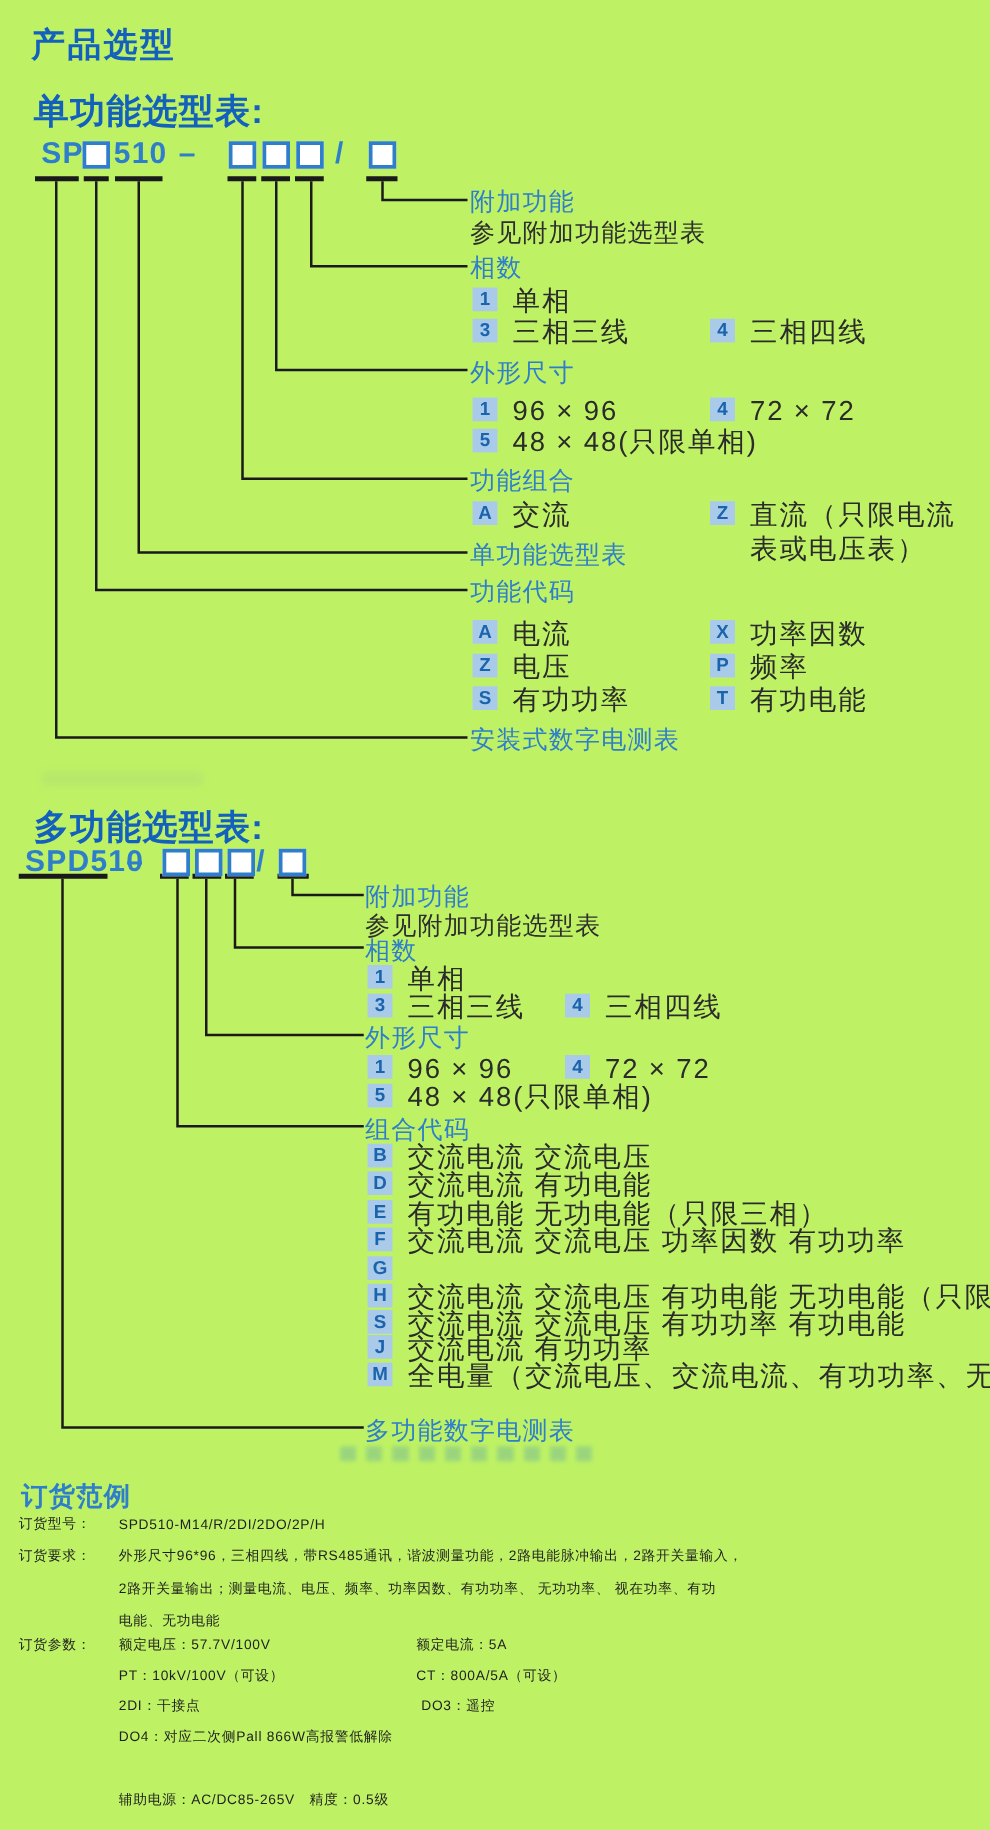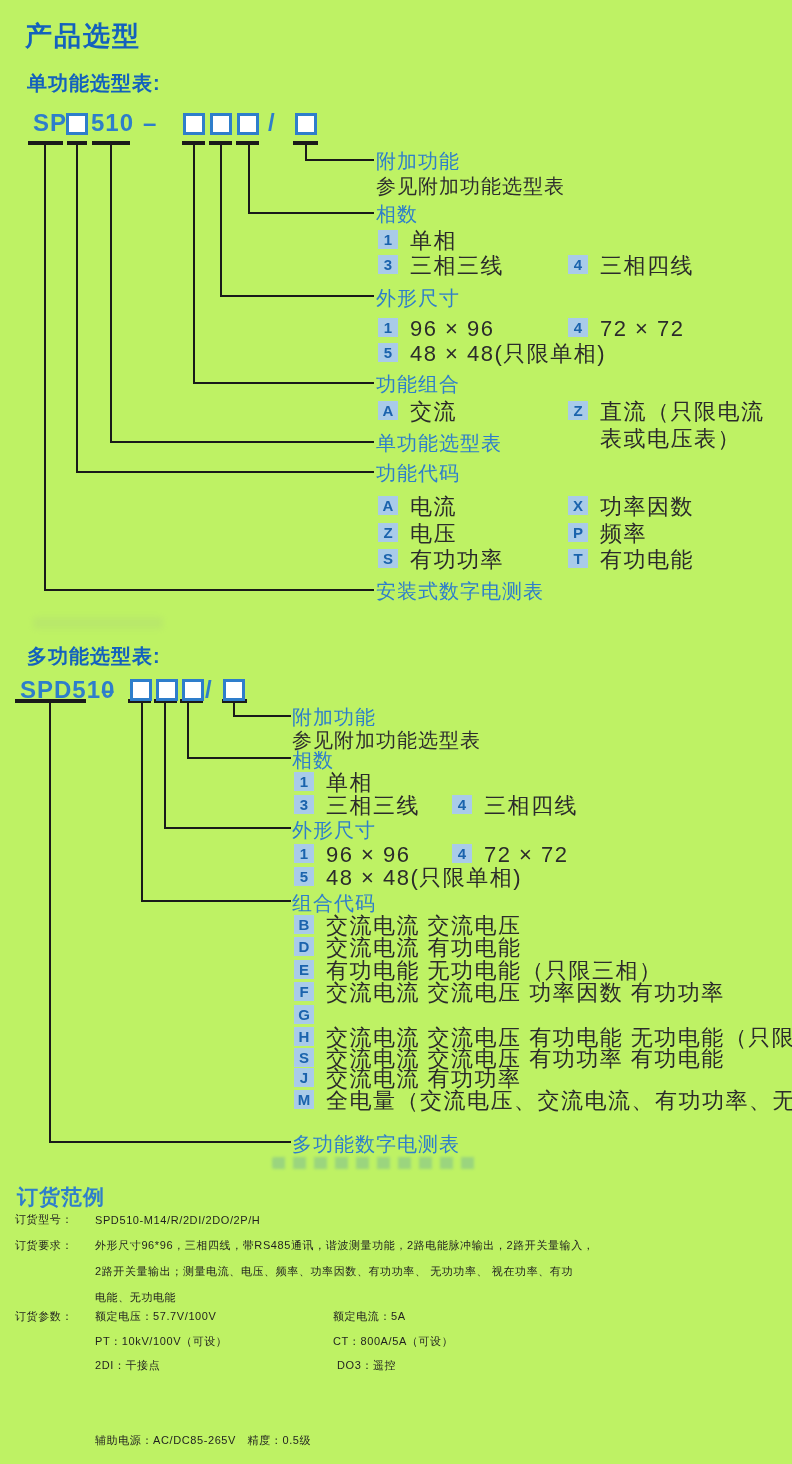--- a/index.html
+++ b/index.html
@@ -1,20 +1,20 @@
 <!DOCTYPE html>
 <html><head>
 <meta charset="utf-8">
 <style>
   html,body{margin:0;padding:0;background:#ffffff;}
   .page{position:relative;width:792px;height:1464px;background:#bef264;overflow:hidden;
         font-family:"Liberation Sans",sans-serif;}
   .abs{position:absolute;}
   .t-title{font-size:27px;font-weight:bold;color:#1361bd;letter-spacing:2px;white-space:nowrap;}
-  .t-sub{font-size:20px;font-weight:bold;color:#1361bd;letter-spacing:1px;white-space:nowrap;}
+  .t-sub{font-size:28px;font-weight:bold;color:#1361bd;letter-spacing:1px;white-space:nowrap;}
   .model{font-size:24px;font-weight:bold;color:#2e7ecb;letter-spacing:1px;white-space:nowrap;}
   .mbox{width:16px;height:16px;border:3px solid #2e7ecb;background:#ffffff;}
   .lbl{font-size:20px;color:#2e7ecb;letter-spacing:1px;white-space:nowrap;}
   .note{font-size:20px;color:#2e2e2e;letter-spacing:1px;white-space:nowrap;}
   .row{display:flex;align-items:flex-start;white-space:nowrap;}
   .badge{flex:0 0 auto;min-width:16px;height:19px;padding:0 2px;background:#a9cbe9;color:#1a63ad;
          font-weight:bold;font-size:15px;line-height:19px;text-align:center;margin-right:12px;}
   .itext{font-size:22px;color:#2b2b2b;letter-spacing:1.5px;line-height:21px;white-space:nowrap;}
   .order-title{font-size:21px;font-weight:bold;color:#2e7ecb;letter-spacing:1px;white-space:nowrap;}
   .btext{font-size:11px;color:#1f1f1f;letter-spacing:0.6px;white-space:nowrap;line-height:19px;}
@@ -215,15 +215,16 @@
   <div class="abs btext" style="left:95px;top:1262px">2路开关量输出；测量电流、电压、频率、功率因数、有功功率、 无功功率、 视在功率、有功</div>
   <div class="abs btext" style="left:95px;top:1288px">电能、无功电能</div>
 
   <div class="abs btext" style="left:15px;top:1307px">订货参数：</div>
   <div class="abs btext" style="left:95px;top:1307px">额定电压：57.7V/100V</div>
   <div class="abs btext" style="left:333px;top:1307px">额定电流：5A</div>
   <div class="abs btext" style="left:95px;top:1332px">PT：10kV/100V（可设）</div>
   <div class="abs btext" style="left:333px;top:1332px">CT：800A/5A（可设）</div>
   <div class="abs btext" style="left:95px;top:1356px">2DI：干接点</div>
   <div class="abs btext" style="left:337px;top:1356px">DO3：遥控</div>
+  <div class="abs btext" style="left:95px;top:1381px">DO4：对应二次侧Pall 866W高报警低解除</div>
   <div class="abs btext" style="left:95px;top:1431px">辅助电源：AC/DC85-265V　精度：0.5级</div>
 
 </div>
 
 </body></html>

